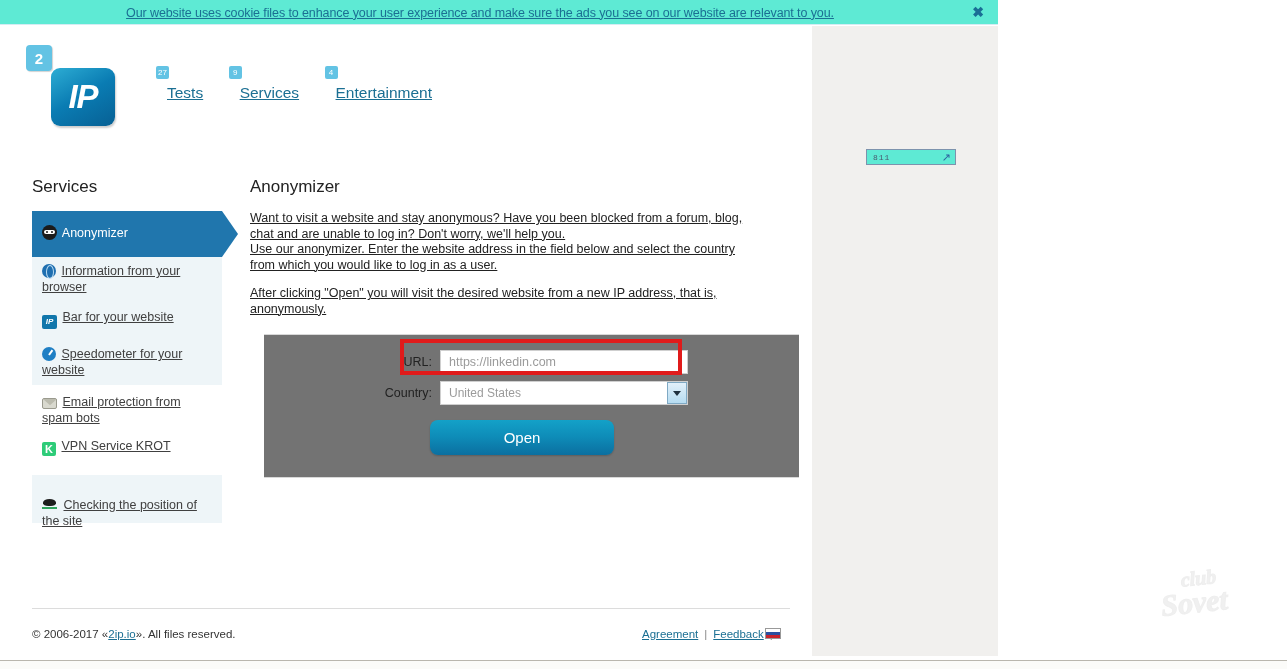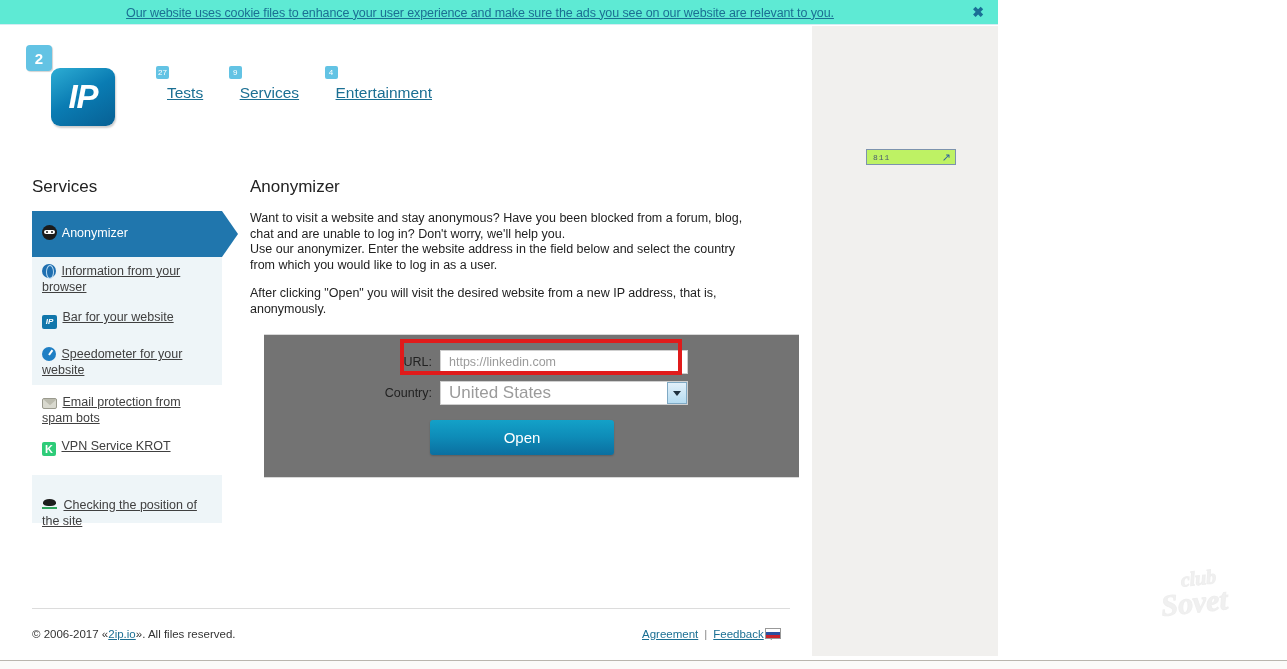--- a/index.html
+++ b/index.html
@@ -36,21 +36,21 @@
 
   
   .ad-rail {
     position: absolute; left: 812px; top: 26px;
     width: 186px; height: 630px;
     background: #f1f0ee;
   }
   .ad-box {
     position: absolute; left: 866px; top: 149px;
     width: 90px; height: 16px;
-    background: #bef264;
+    background: #5eead4;
     border: 1px solid #7d93ad;
     display: flex; align-items: center;
   }
   .ad-box-text {
     font-family: "Liberation Mono", monospace;
     font-size: 8px; color: #4a5a70; padding-left: 6px; letter-spacing: 1px;
   }
   .ad-box-arrow {
     position: absolute; right: 4px; top: 1px;
     font-size: 11px; color: #2c5f9e; line-height: 13px;
@@ -173,21 +173,21 @@
 
   
   .main-title {
     position: absolute; left: 250px; top: 177px;
     font-size: 17px; color: #222;
   }
   .main-desc {
     position: absolute; left: 250px; top: 211px; width: 520px;
     font-size: 12.5px; line-height: 15.5px; color: #222;
   }
-  .main-desc p { margin: 0 9px 13px 0; }
+  .main-desc p { margin: 0 9px 13px 0; text-decoration: underline; }
 
   
   .form-panel {
     position: absolute; left: 264px; top: 334px;
     width: 535px; height: 144px;
     background: #737373;
     border-top: 1px solid #d8d8d8;
     border-bottom: 1px solid #d8d8d8;
   }
   .form-row { position: absolute; display: flex; align-items: center; }
@@ -202,42 +202,42 @@
     border: 1px solid #cfcfcf; background: #fff;
     font-size: 12.5px; color: #9b9b9b;
     padding: 0 8px; outline: none;
     font-family: "Liberation Sans", sans-serif;
   }
   .txt-input::placeholder { color: #9b9b9b; opacity: 1; }
   .select-wrap { position: relative; width: 248px; height: 24px; }
   .sel-input {
     width: 248px; height: 24px;
     border: 1px solid #cfcfcf; background: #fff;
-    font-size: 17px; color: #9b9b9b;
+    font-size: 12px; color: #9b9b9b;
     padding: 0 26px 0 8px; outline: none;
     font-family: "Liberation Sans", sans-serif;
     display: flex; align-items: center;
   }
   .sel-arrow {
     position: absolute; right: 1px; top: 1px;
     width: 20px; height: 22px;
     background: linear-gradient(#e2f0fa,#b6dcf1);
     border: 1px solid #7fa9c4;
     display: flex; align-items: center; justify-content: center;
     cursor: pointer;
   }
   .sel-arrow span {
     width:0;height:0;border-left:4px solid transparent;border-right:4px solid transparent;
     border-top:5px solid #20313f;
   }
   .open-btn {
     position: absolute; left: 166px; top: 85px;
     width: 184px; height: 35px;
     background: linear-gradient(#13a1c8 0%, #0e8cb8 48%, #0b6fa0 100%);
-    border: none; border-radius: 3px;
+    border: none; border-radius: 8px;
     color: #fff; font-size: 15px; cursor: pointer;
     font-family: "Liberation Sans", sans-serif;
     box-shadow: 0 1px 2px rgba(0,0,0,.2);
   }
 
   
   .hl-box {
     position: absolute; left: 400px; top: 339px;
     width: 282px; height: 36px;
     border: 4px solid #e01b1b;

